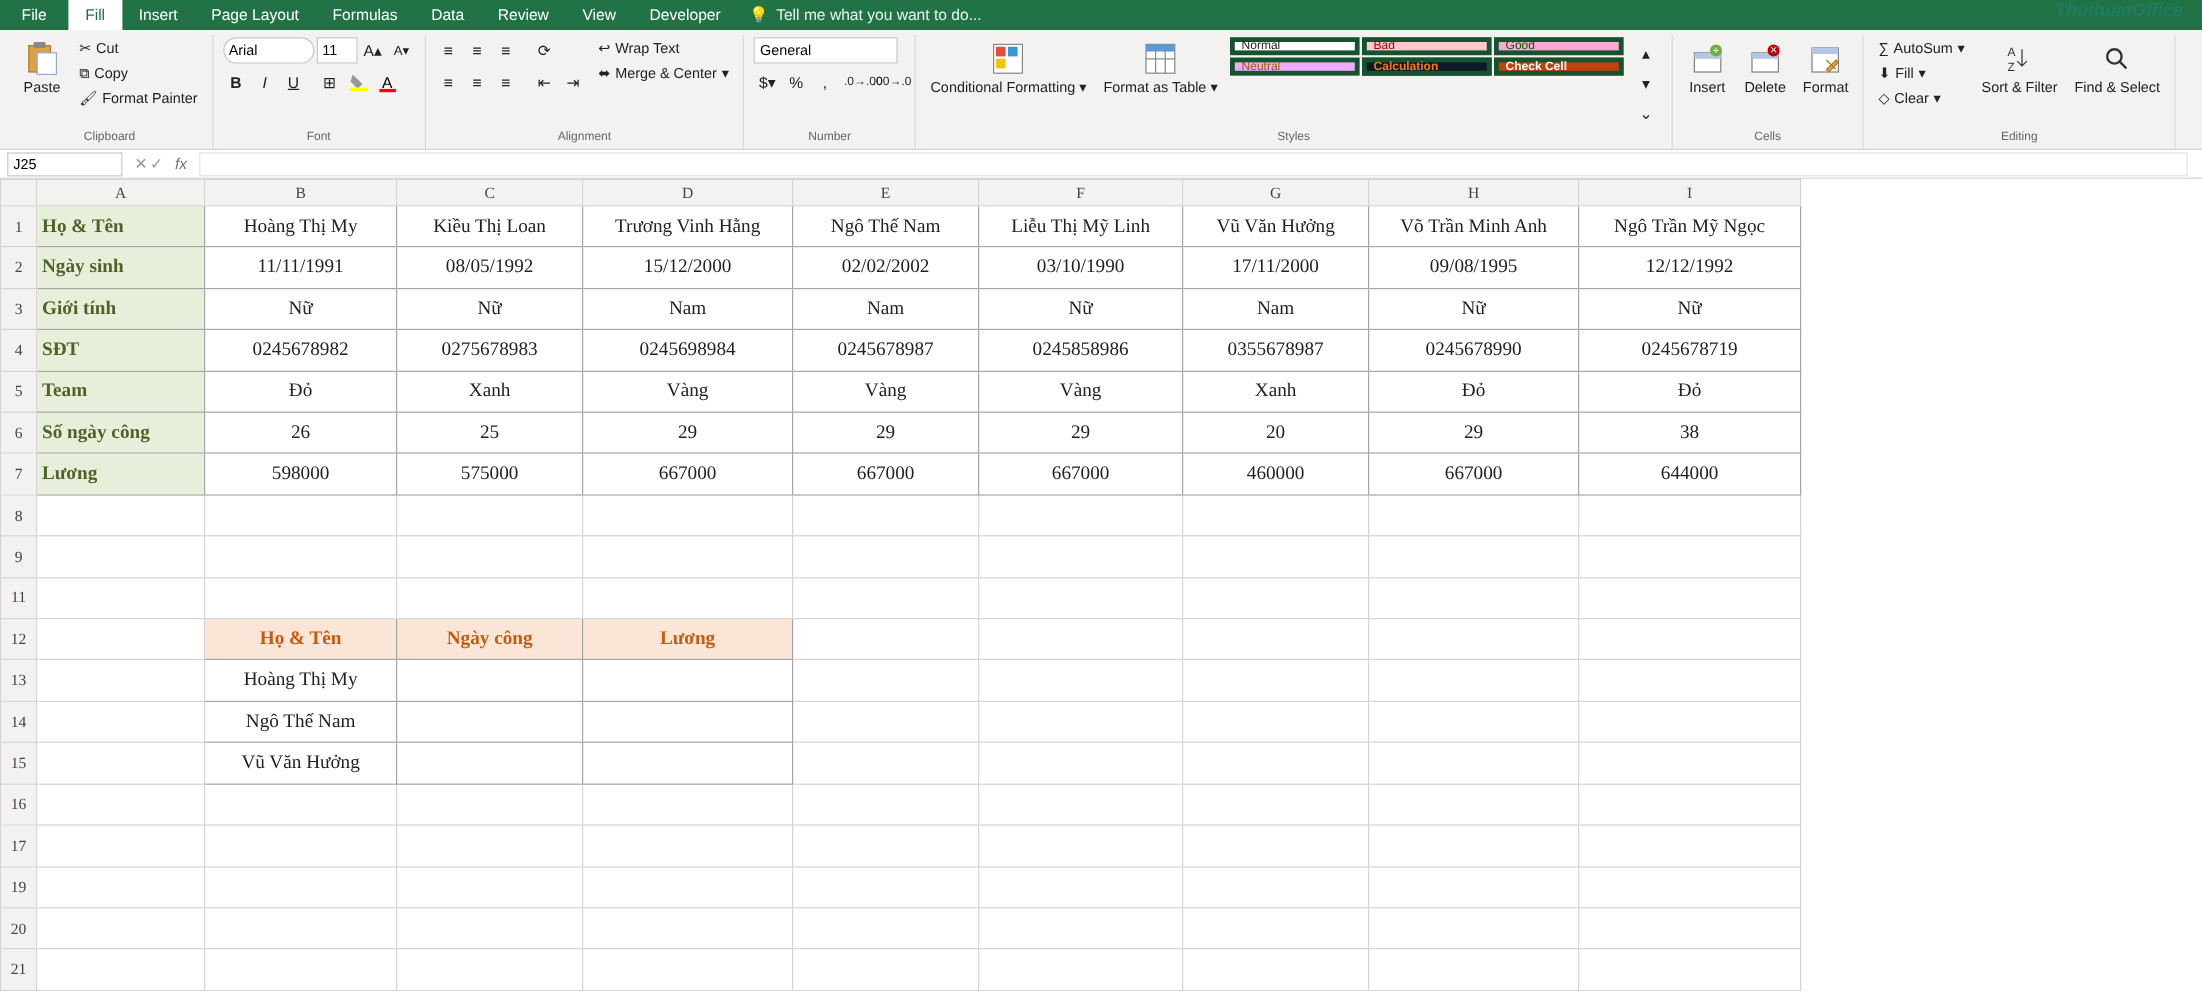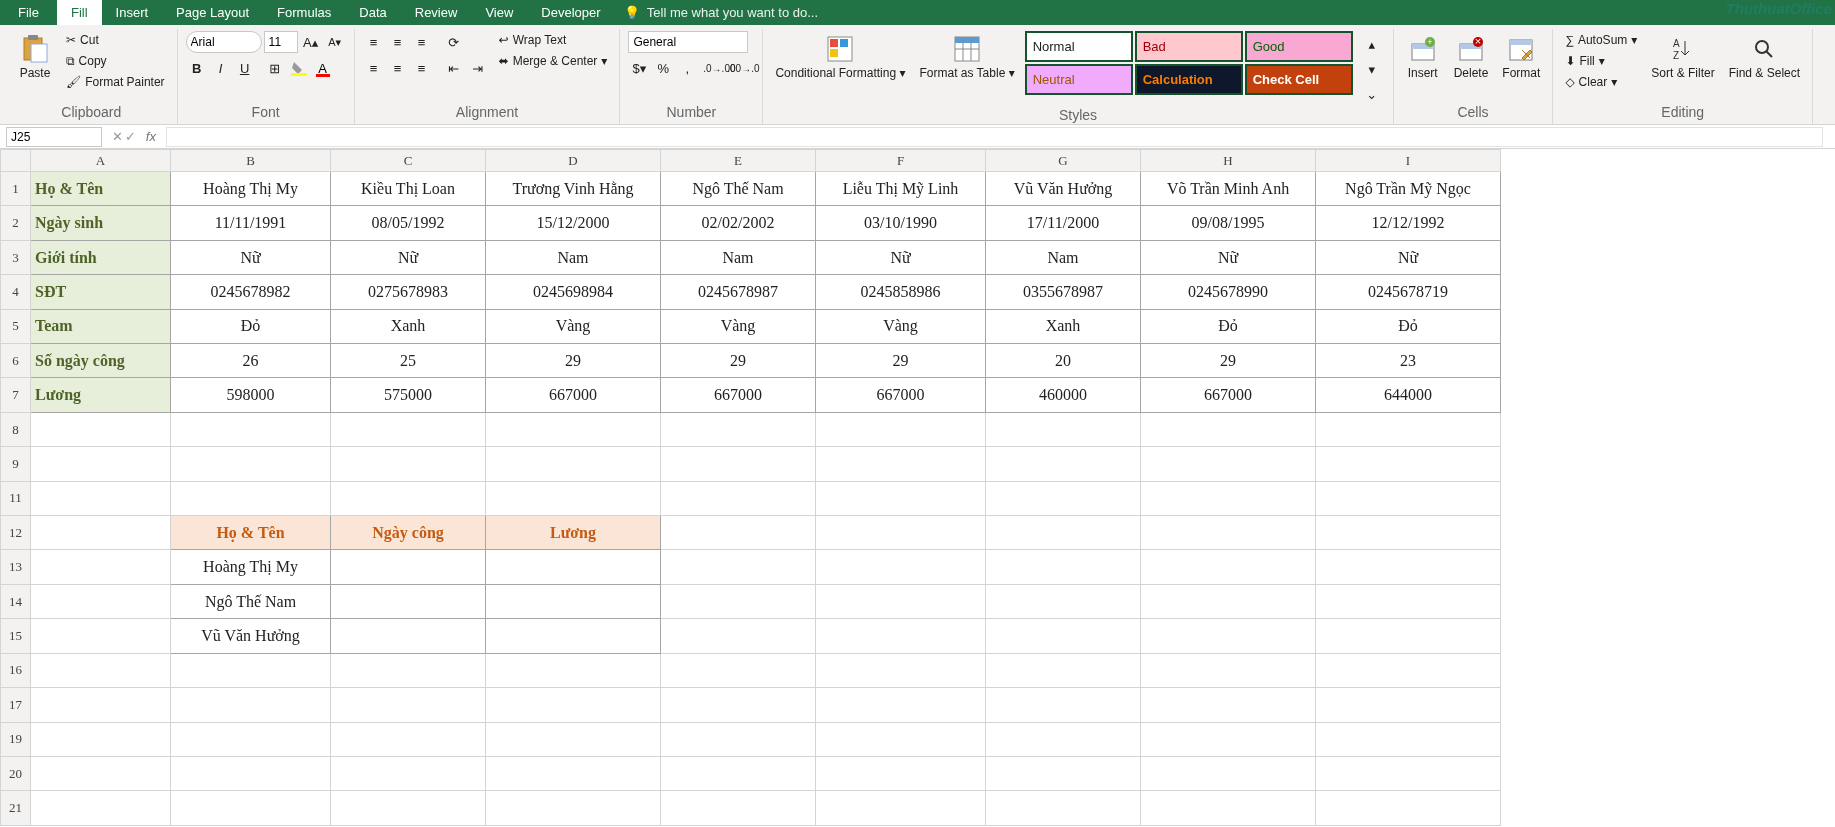--- a/index.html
+++ b/index.html
@@ -5,50 +5,50 @@
 *{box-sizing:border-box;margin:0;padding:0;font-family:"Segoe UI",Arial,sans-serif}
 body{background:#fff;overflow:hidden;font-size:13px;color:#222}
 .ribbon-tabs{background:#217346;display:flex;align-items:stretch;height:25px;color:#fff;font-size:13px}
 .ribbon-tabs .tab{padding:4px 14px;cursor:pointer;display:flex;align-items:center}
 .ribbon-tabs .tab.file{background:#217346;padding:4px 18px}
 .ribbon-tabs .tab.active{background:#fff;color:#217346}
 .ribbon-tabs .tell{display:flex;align-items:center;gap:6px;padding:4px 10px;color:#e8f3ed}
 .ribbon{background:#f3f2f1;border-bottom:1px solid #d4d4d4;display:flex;padding:4px 6px 0 6px;height:100px;gap:0}
 .group{display:flex;flex-direction:column;justify-content:space-between;border-right:1px solid #d9d9d9;padding:2px 8px 2px 8px;position:relative}
 .group-body{display:flex;align-items:flex-start;gap:6px;flex:1}
-.group-label{text-align:center;font-size:14px;color:#666;padding-bottom:2px}
+.group-label{text-align:center;font-size:10px;color:#666;padding-bottom:2px}
 .big-btn{display:flex;flex-direction:column;align-items:center;justify-content:center;padding:2px 4px;cursor:pointer;min-width:42px}
 .big-btn .ic{width:32px;height:32px;display:flex;align-items:center;justify-content:center}
 .big-btn .lbl{font-size:12px;line-height:13px;text-align:center;margin-top:2px}
 .small-row{display:flex;align-items:center;gap:4px;font-size:12px;padding:2px 4px;cursor:pointer}
 .stack{display:flex;flex-direction:column;gap:3px;justify-content:center}
 .sel{border:1px solid #c8c8c8;background:#fff;font-size:12px;padding:1px 4px;height:22px}
 .icon-btn{width:22px;height:22px;display:inline-flex;align-items:center;justify-content:center;cursor:pointer;border:1px solid transparent}
 .styles-gallery{display:grid;grid-template-columns:repeat(3,108px);gap:2px}
-.style-cell{border:2px solid #14532d;height:31px;display:flex;align-items:center;padding:0 6px;font-size:13px}
+.style-cell{border:4px solid #14532d;height:15px;display:flex;align-items:center;padding:0 6px;font-size:10px}
 .namebox-row{display:flex;align-items:center;border-bottom:1px solid #d4d4d4;height:24px;background:#fff}
 .namebox{width:96px;border:1px solid #c8c8c8;margin:2px 4px 2px 6px;height:20px;font-size:12px;padding:0 4px}
 .fx-btns{display:flex;gap:2px;padding:0 6px;color:#999}
 .fx-lbl{font-style:italic;color:#777;padding:0 10px 0 4px}
 .formula-bar{flex:1;border:1px solid #e3e3e3;height:20px;margin-right:12px}
 .grid-wrap{display:flex;height:calc(100vh - 150px);overflow:auto}
 .spreadsheet{border-collapse:collapse;table-layout:fixed}
 .spreadsheet th,.spreadsheet td{border:1px solid #d4d4d4;height:26px;font-size:16px;font-family:"Times New Roman",serif;padding:0 4px;white-space:nowrap;overflow:hidden}
 .spreadsheet thead th{background:#f3f2f1;font-weight:normal;font-size:13px;font-family:"Segoe UI";color:#444;text-align:center;height:22px}
 .spreadsheet .rowhdr{background:#f3f2f1;text-align:center;font-size:13px;font-family:"Segoe UI";color:#444;width:30px;font-weight:normal}
 .spreadsheet .corner{background:#f3f2f1;width:30px}
 .spreadsheet td.lab{background:#e7efda;color:#4f6228;font-weight:bold;text-align:left;border:1px solid #a6a6a6}
 .spreadsheet td.data{text-align:center;border:1px solid #a6a6a6}
 .spreadsheet td.blank{border:1px solid #d4d4d4}
 .spreadsheet td.titlecell{color:#c55a11;font-weight:bold;text-align:center;font-size:18px}
 .spreadsheet td.h2{background:#fbe5d6;color:#c55a11;font-weight:bold;text-align:center;border:1px solid #a6a6a6}
 .spreadsheet td.tcell{text-align:center;border:1px solid #a6a6a6}
 .colA{width:140px}.colB{width:160px}.colC{width:155px}.colD{width:175px}.colE{width:155px}.colF{width:170px}.colG{width:155px}.colH{width:175px}.colI{width:185px}
 svg{display:block}
-.watermark{position:absolute;top:0;right:3px;color:#1f7e67;font-weight:bold;font-size:15px;opacity:.85;font-style:italic}
+.watermark{position:absolute;top:0;right:16px;color:#1f7e67;font-weight:bold;font-size:15px;opacity:.85;font-style:italic}
 </style>
 </head>
 <body>
 
 <div class="ribbon-tabs">
   <div class="tab file">File</div>
   <div class="tab active">Fill</div>
   <div class="tab">Insert</div>
   <div class="tab">Page Layout</div>
   <div class="tab">Formulas</div>
@@ -393,21 +393,21 @@
         <tr>
           <th class="rowhdr">6</th>
           <td class="lab">Số ngày công</td>
           <td class="data">26</td>
           <td class="data">25</td>
           <td class="data">29</td>
           <td class="data">29</td>
           <td class="data">29</td>
           <td class="data">20</td>
           <td class="data">29</td>
-          <td class="data">23</td>
+          <td class="data">38</td>
         </tr>
         <tr>
           <th class="rowhdr">7</th>
           <td class="lab">Lương</td>
           <td class="data">598000</td>
           <td class="data">575000</td>
           <td class="data">667000</td>
           <td class="data">667000</td>
           <td class="data">667000</td>
           <td class="data">460000</td>

